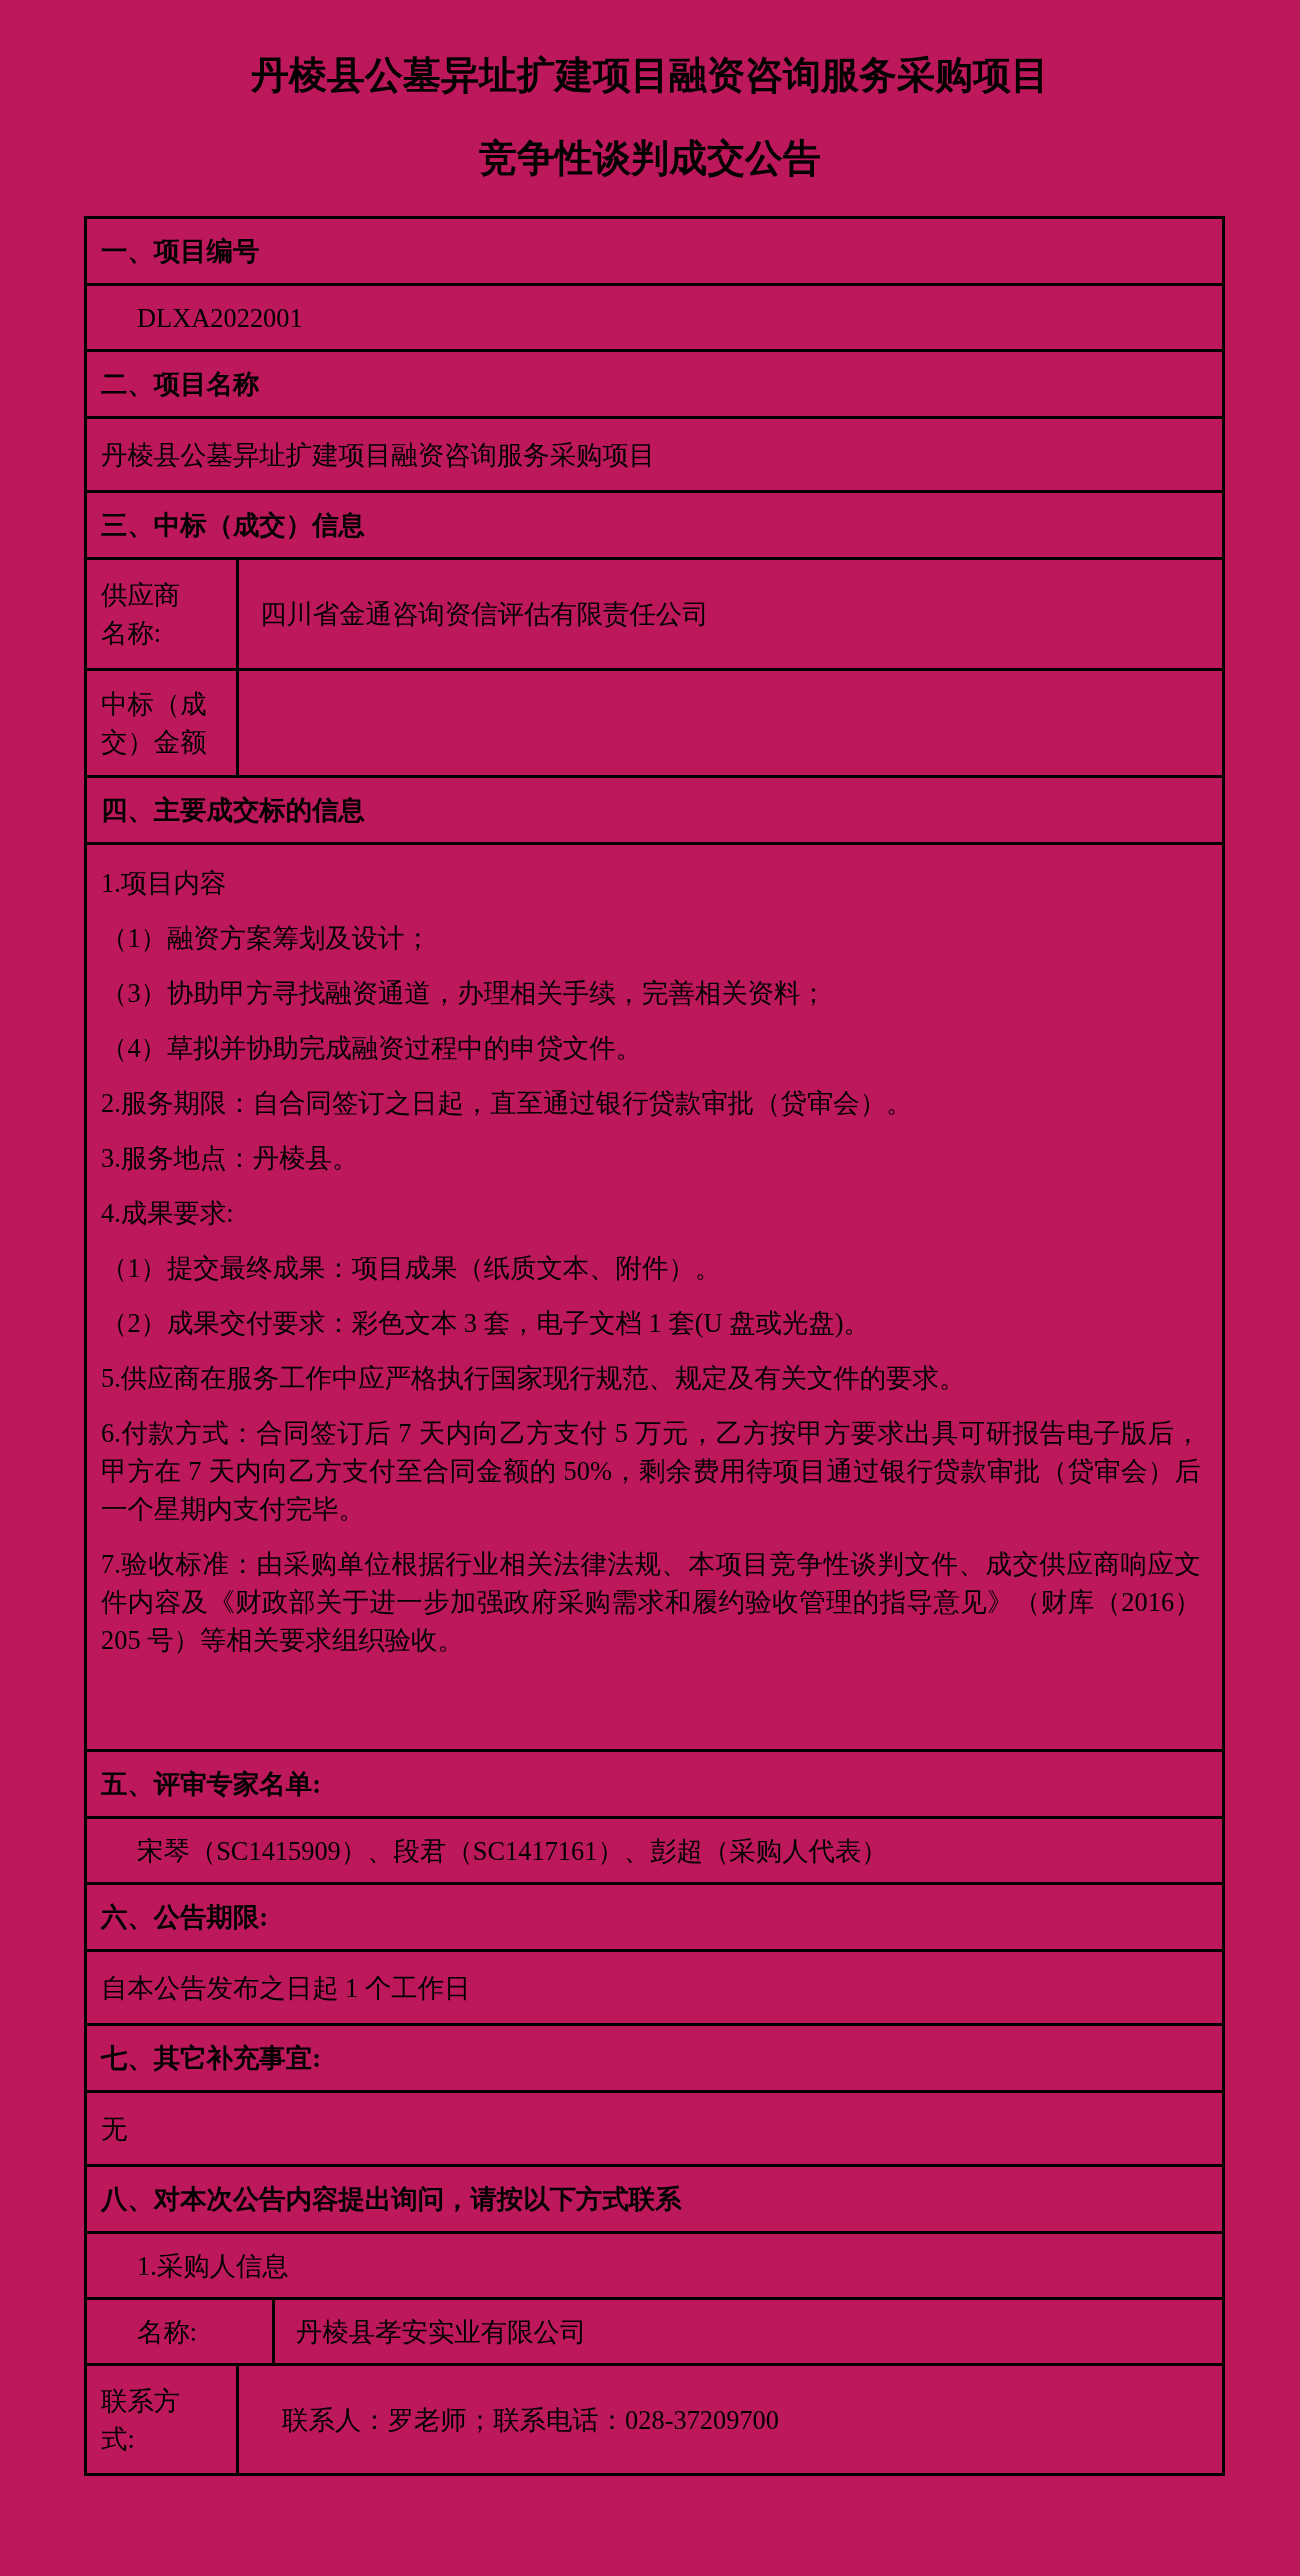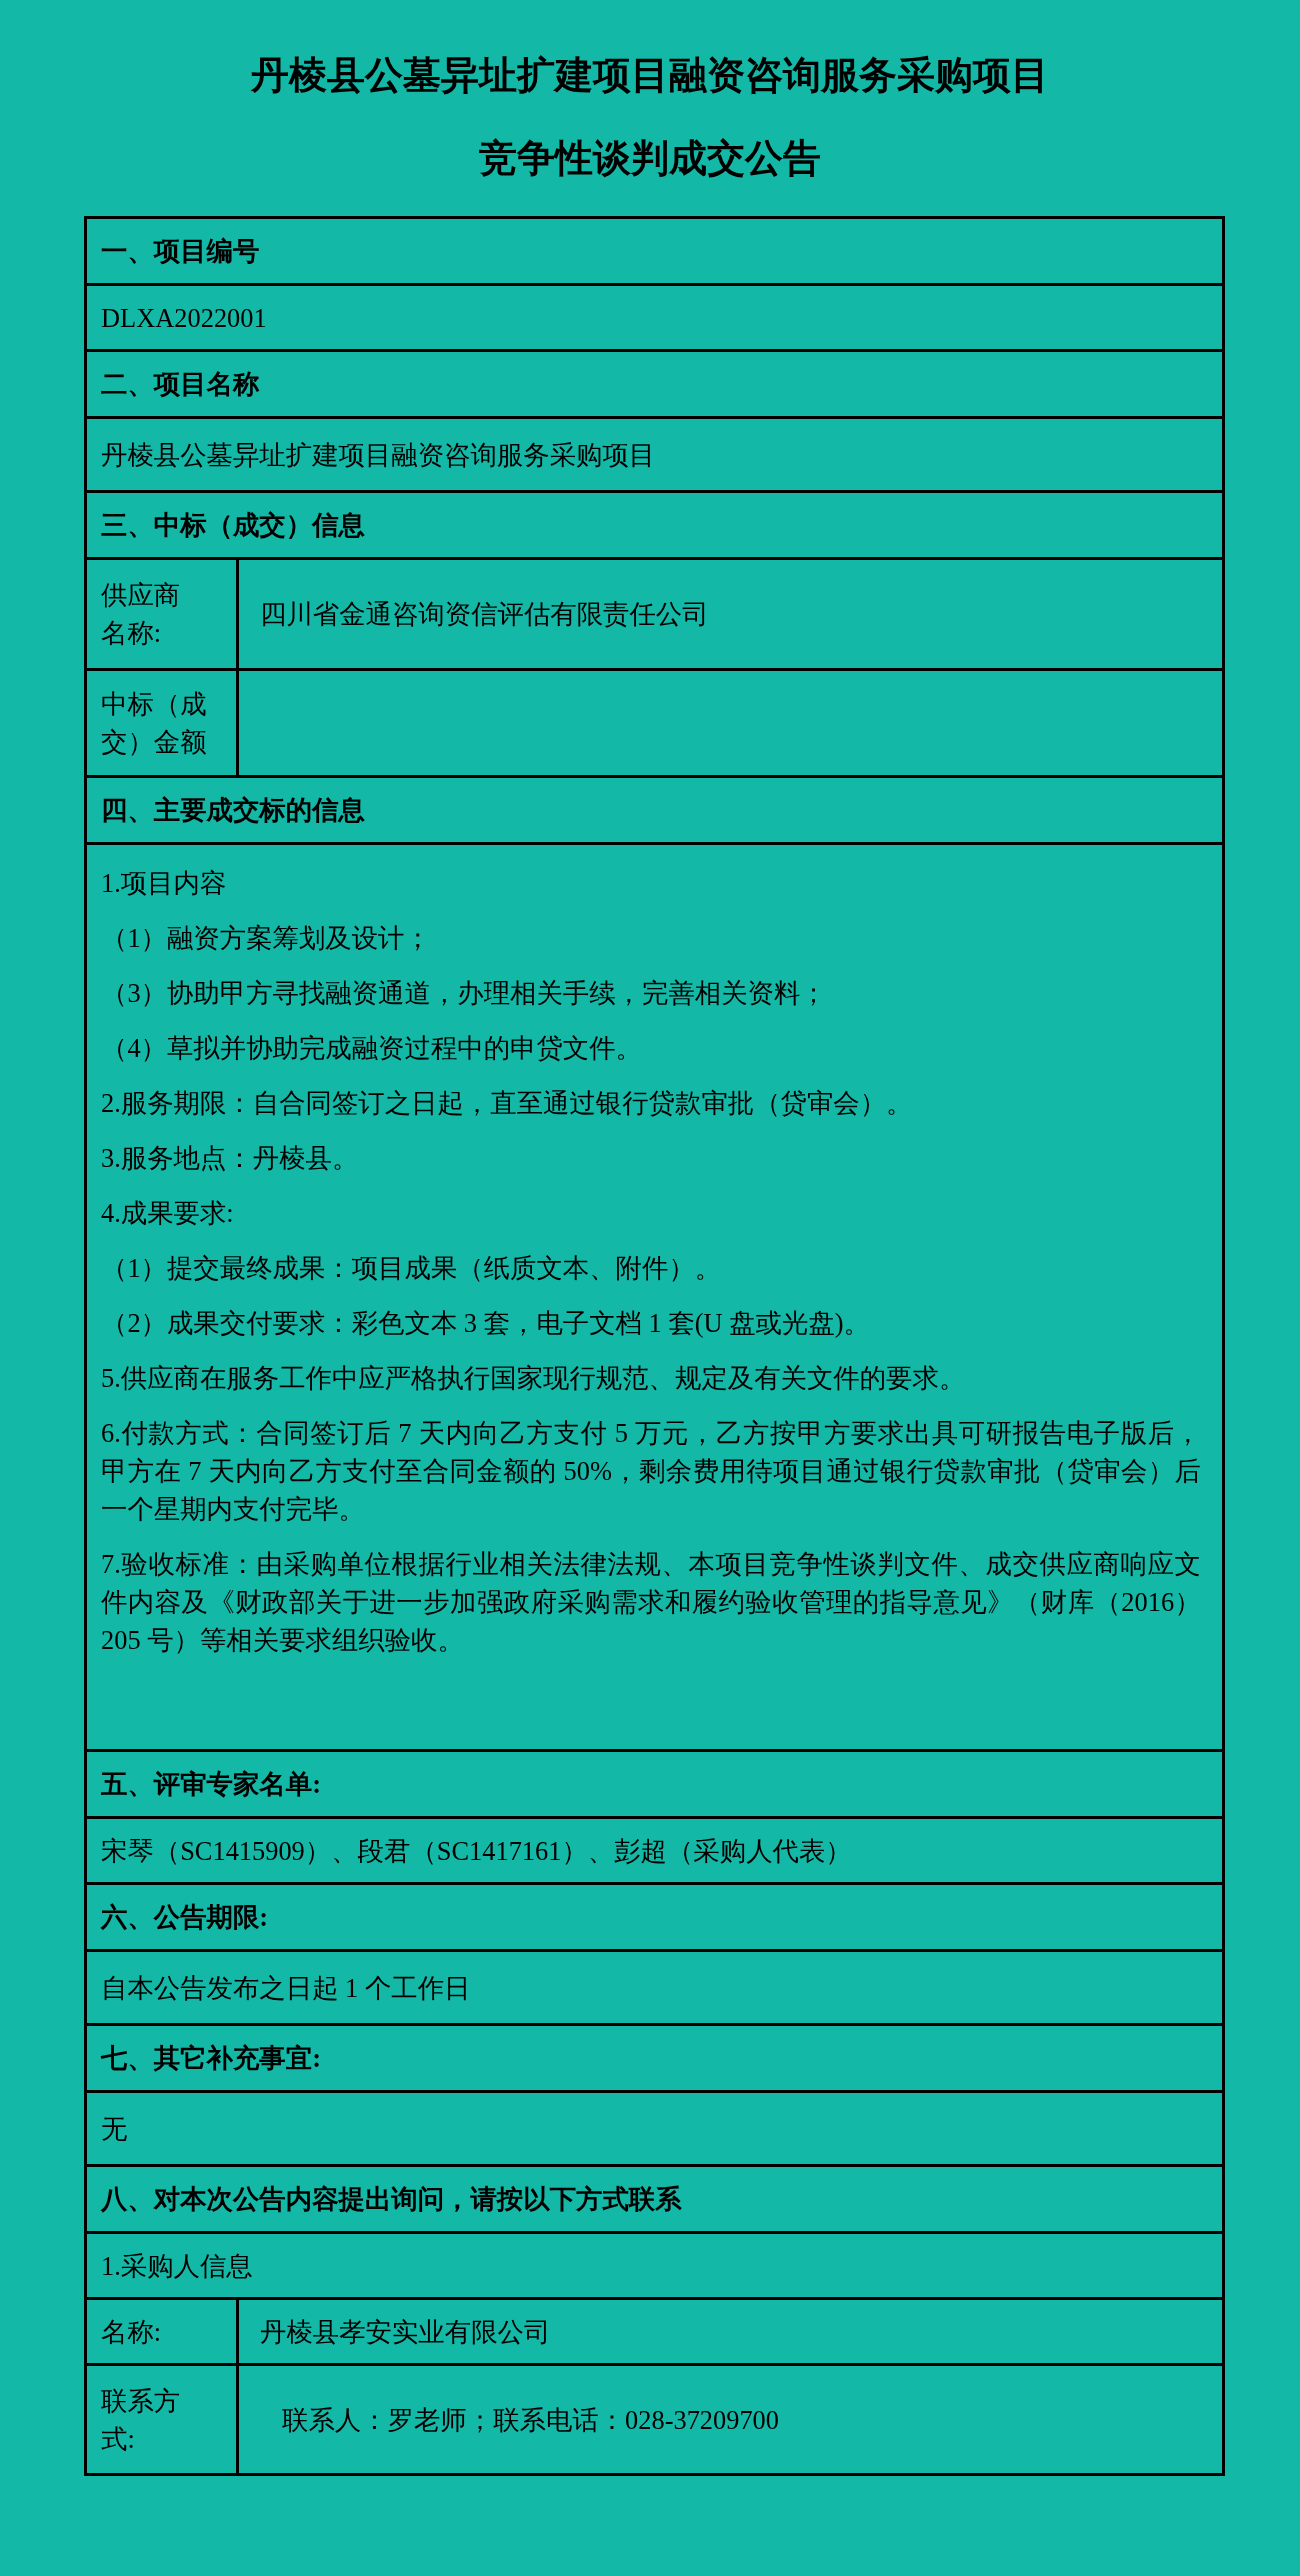--- a/index.html
+++ b/index.html
@@ -1,17 +1,17 @@
 <!DOCTYPE html>
 <html style="font-size:15px"><head>
 <meta charset="utf-8">
 <style>
   html,body{margin:0;padding:0;background:#fff;}
   .page{
-    width:1300px;height:2576px;background:#14b8a6;color:#000;
+    width:1300px;height:2576px;background:#be185d;color:#000;
     font-family:"Liberation Serif","DejaVu Serif",serif;
     position:relative;overflow:hidden;
   }
   .doc-title{
     text-align:center;font-weight:bold;font-size:38px;line-height:45px;color:#000;
   }
   .doc-title.line1{padding-top:53px;}
   .doc-title.line2{margin-top:38px;}
   .doc-table{
     width:1141px;margin:35px 0 0 84px;
@@ -28,21 +28,21 @@
   }
   .cell.full{flex:1;}
   .cell.header{font-weight:bold;}
   .cell.label{
     width:152px;flex:0 0 152px;border-right:3.8px solid #000;
     white-space:pre-line;
   }
   .cell.value{flex:1;padding-left:21px;}
   
   .rh-hdr{min-height:67px;}
-  .rh-val{min-height:66px;}
+  .rh-val{min-height:66px;padding-left:36px;}
   .rh-val2{min-height:74px;}
   .rh-sup{min-height:111px;}
   .rh-amt{min-height:107px;}
   .rh-contact{min-height:107px;}
   .big-cell{
     flex:1;display:block;padding:5.7px 21px 9.4px 14px;box-sizing:border-box;
   }
   .big-cell p{
     margin:17px 0;font-size:26.4px;line-height:38px;text-align:justify;color:#000;
   }

